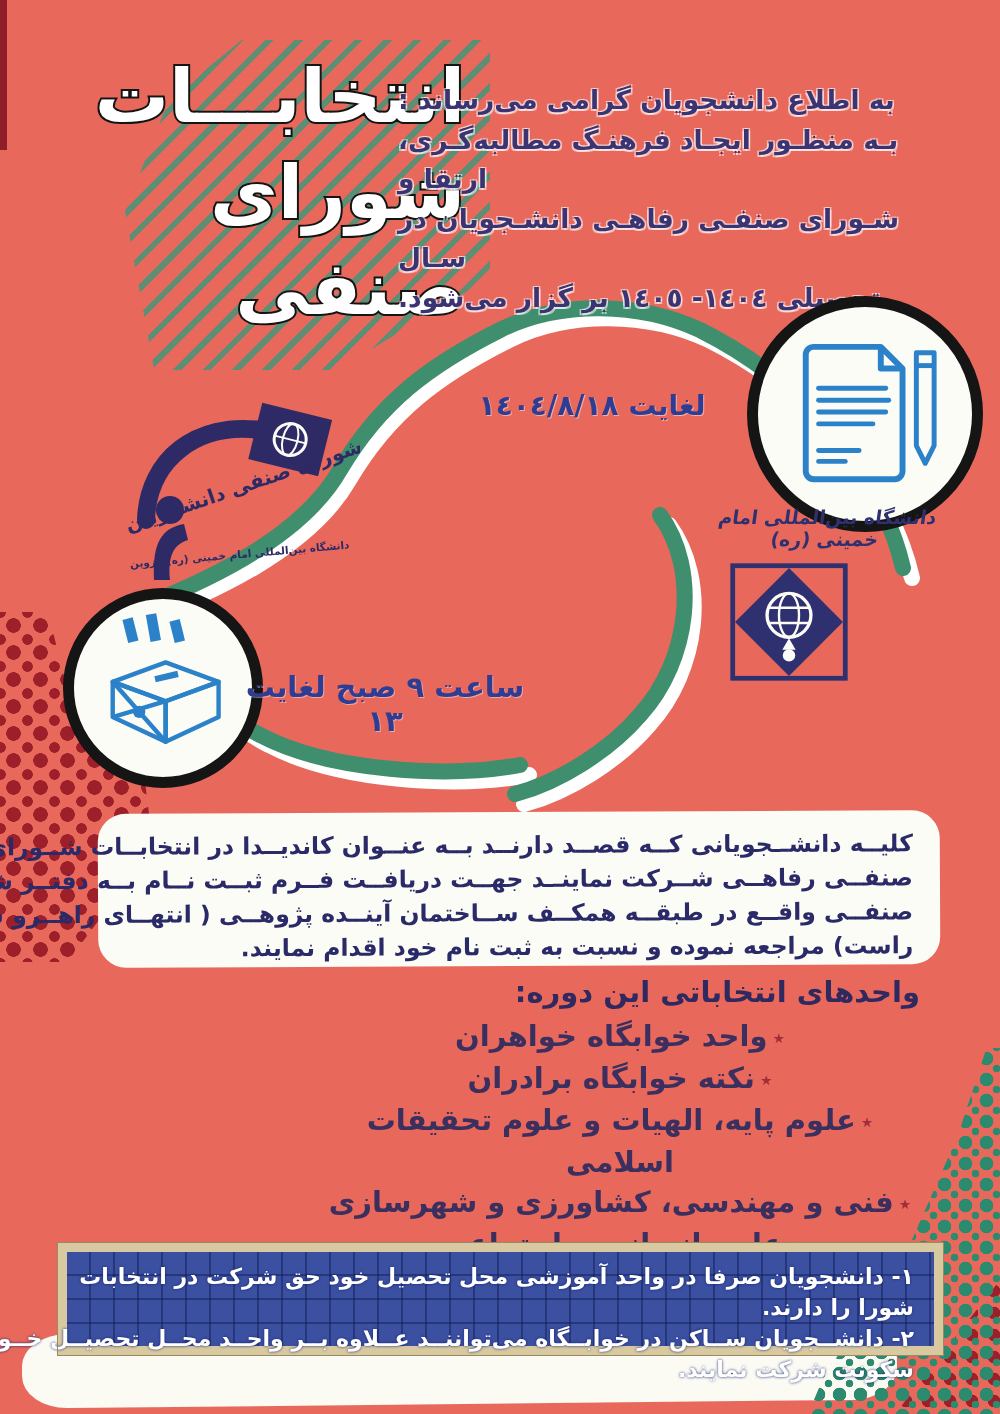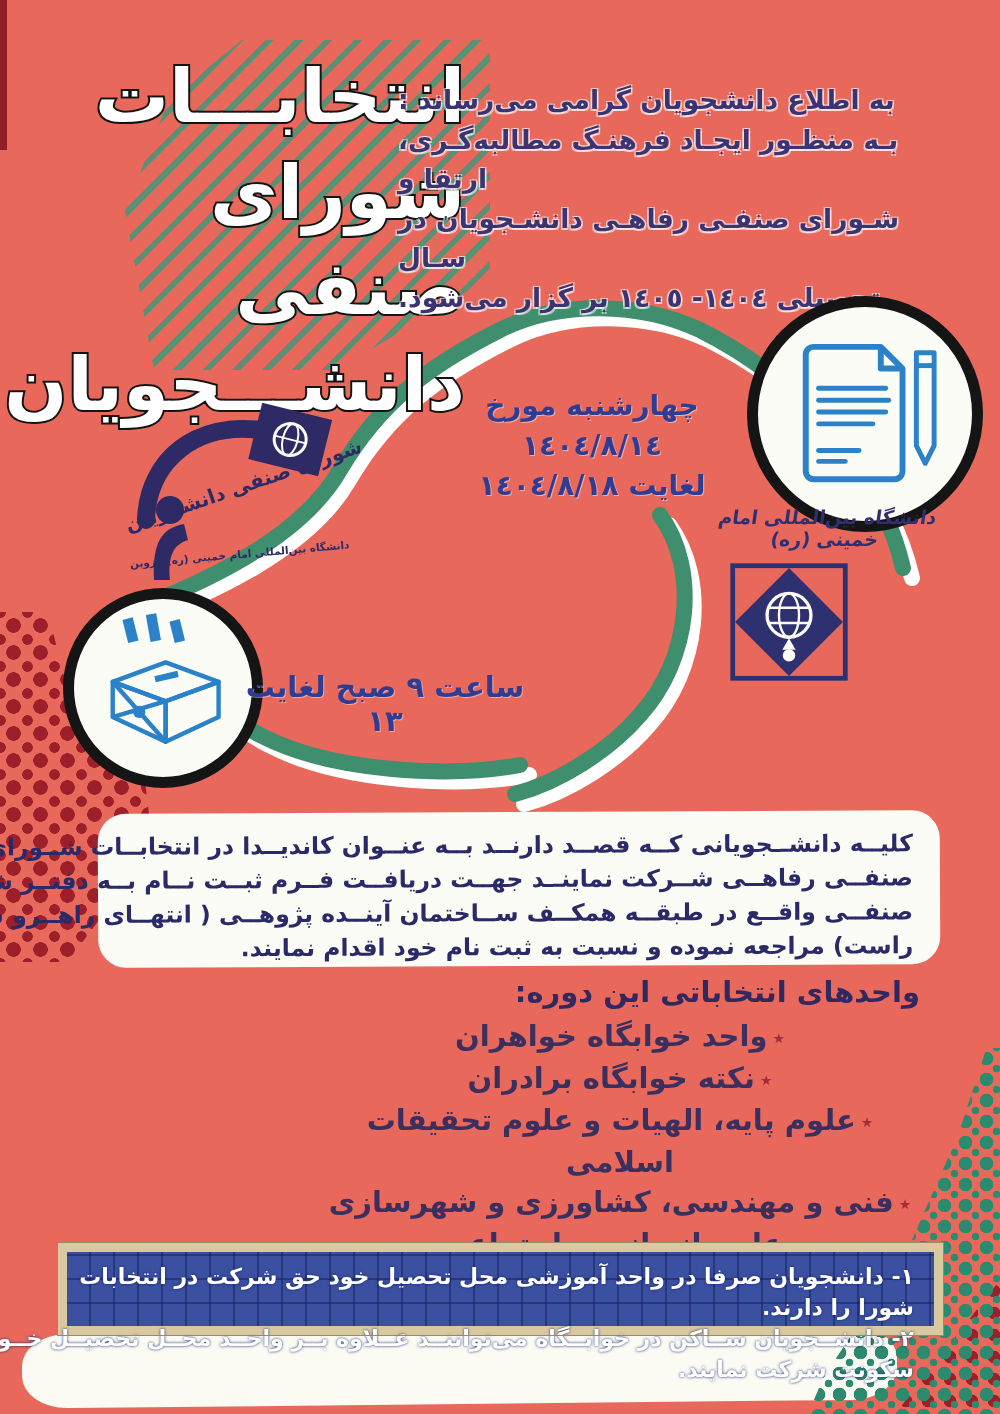--- a/index.html
+++ b/index.html
@@ -96,21 +96,21 @@
   .units-heading{font-size:29px;font-weight:bold;color:#2F2960;margin-bottom:7px;}
   .unit{text-align:center;font-size:29px;font-weight:bold;line-height:40px;}
   .unit .bullet{color:#A12F3B;font-size:23px;margin-left:5px;}
   .note-heading{text-align:right;font-size:26px;font-weight:bold;color:#15784B;margin-top:16px;}
   
   .white-band{
     left:22px;top:1330px;width:875px;height:74px;z-index:2;
     background:#FBFBF4;border-radius:45px/32px;transform:rotate(-.6deg);
   }
   .note-box{
-    left:58px;top:1243px;width:885px;height:92px;z-index:4;
+    left:58px;top:1243px;width:885px;height:112px;z-index:4;
     box-sizing:border-box;border:9px solid #D8C9A0;outline:1px solid #9a8a60;
     background-image:repeating-linear-gradient(0deg,transparent 0 22px,rgba(18,30,84,.5) 22px 24px),
                      repeating-linear-gradient(90deg,transparent 0 22px,rgba(18,30,84,.5) 22px 24px);
     background-color:#3C50A2;
     padding:9px 20px 0 12px;color:#fff;font-size:22px;font-weight:bold;line-height:31px;
     text-shadow:0 0 3px #16246e;
   }
   .note-box .jline{white-space:nowrap;text-align:justify;text-align-last:justify;}
   .note-box .rline{text-align:right;}
 </style>
@@ -133,21 +133,20 @@
         <path d="M660 515 C700 570 690 660 640 715 C610 750 560 782 515 794"></path>
       </g>
     </g>
   </svg>
 
   <div class="abs red-dots"></div>
 
   <div class="abs title">
     <div>انتخابـــات</div>
     <div>شورای صنفی</div>
-    <div>دانشـــجویان</div>
   </div>
 
   <div class="abs intro">
     <div>به اطلاع دانشجویان گرامی می‌رساند :</div>
     <div>بـه منظـور ایجـاد فرهنـگ مطالبه‌گـری، ارتقا و</div>
     <div>شـورای صنفـی رفاهـی دانشـجویان در سـال</div>
     <div>تحصیلی ١٤٠٤- ١٤٠٥ بر گزار می‌شود.</div>
   </div>
 
   <div class="abs circle doc-circle">
@@ -165,21 +164,20 @@
         <line x1="33" y1="128" x2="60" y2="128"></line>
       </g>
       <g fill="none" stroke="#2B82C9" stroke-width="5" stroke-linejoin="round">
         <path d="M132 18 H150 V112 L141 130 L132 112 Z"></path>
         <line x1="132" y1="31" x2="150" y2="31"></line>
       </g>
     </svg>
   </div>
 
   <div class="abs reg-text">
-    <div>چهارشنبه مورخ ١٤٠٤/٨/١٤</div>
     <div>لغایت ١٤٠٤/٨/١٨</div>
   </div>
 
   <svg class="abs council-logo" viewBox="0 0 242 192">
     <path d="M28 132 C30 70 80 34 142 42" fill="none" stroke="#2E2A66" stroke-width="18" stroke-linecap="round"></path>
     <g transform="rotate(14 170 52)">
       <rect x="136" y="22" width="72" height="58" fill="#2E2A66"></rect>
       <circle cx="172" cy="51" r="16" fill="none" stroke="#FCFCF7" stroke-width="3"></circle>
       <ellipse cx="172" cy="51" rx="7.5" ry="16" fill="none" stroke="#FCFCF7" stroke-width="2"></ellipse>
       <line x1="156" y1="51" x2="188" y2="51" stroke="#FCFCF7" stroke-width="2"></line>

